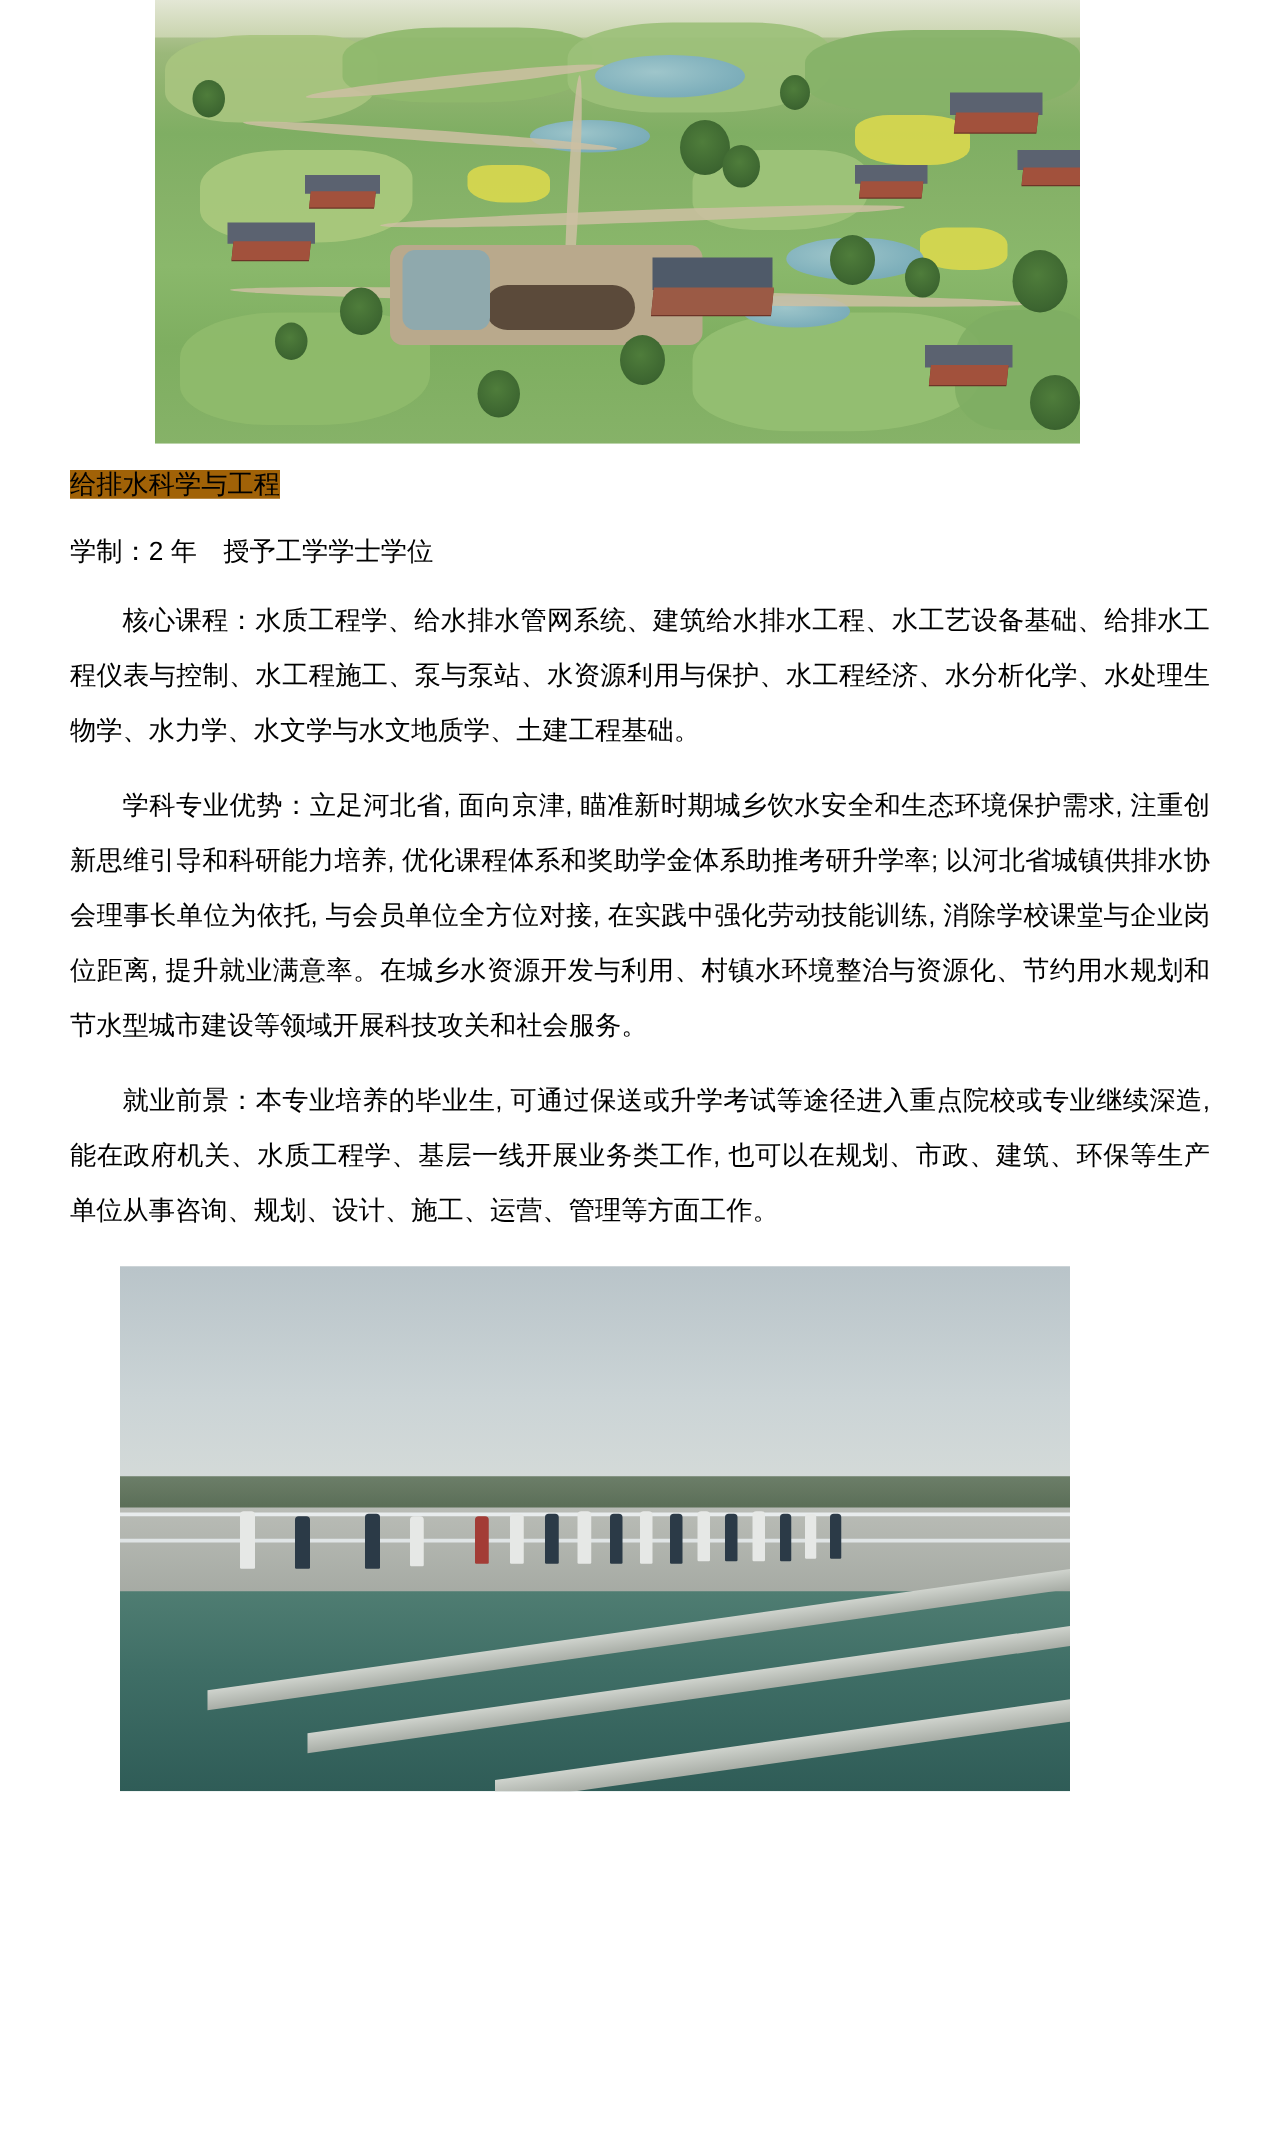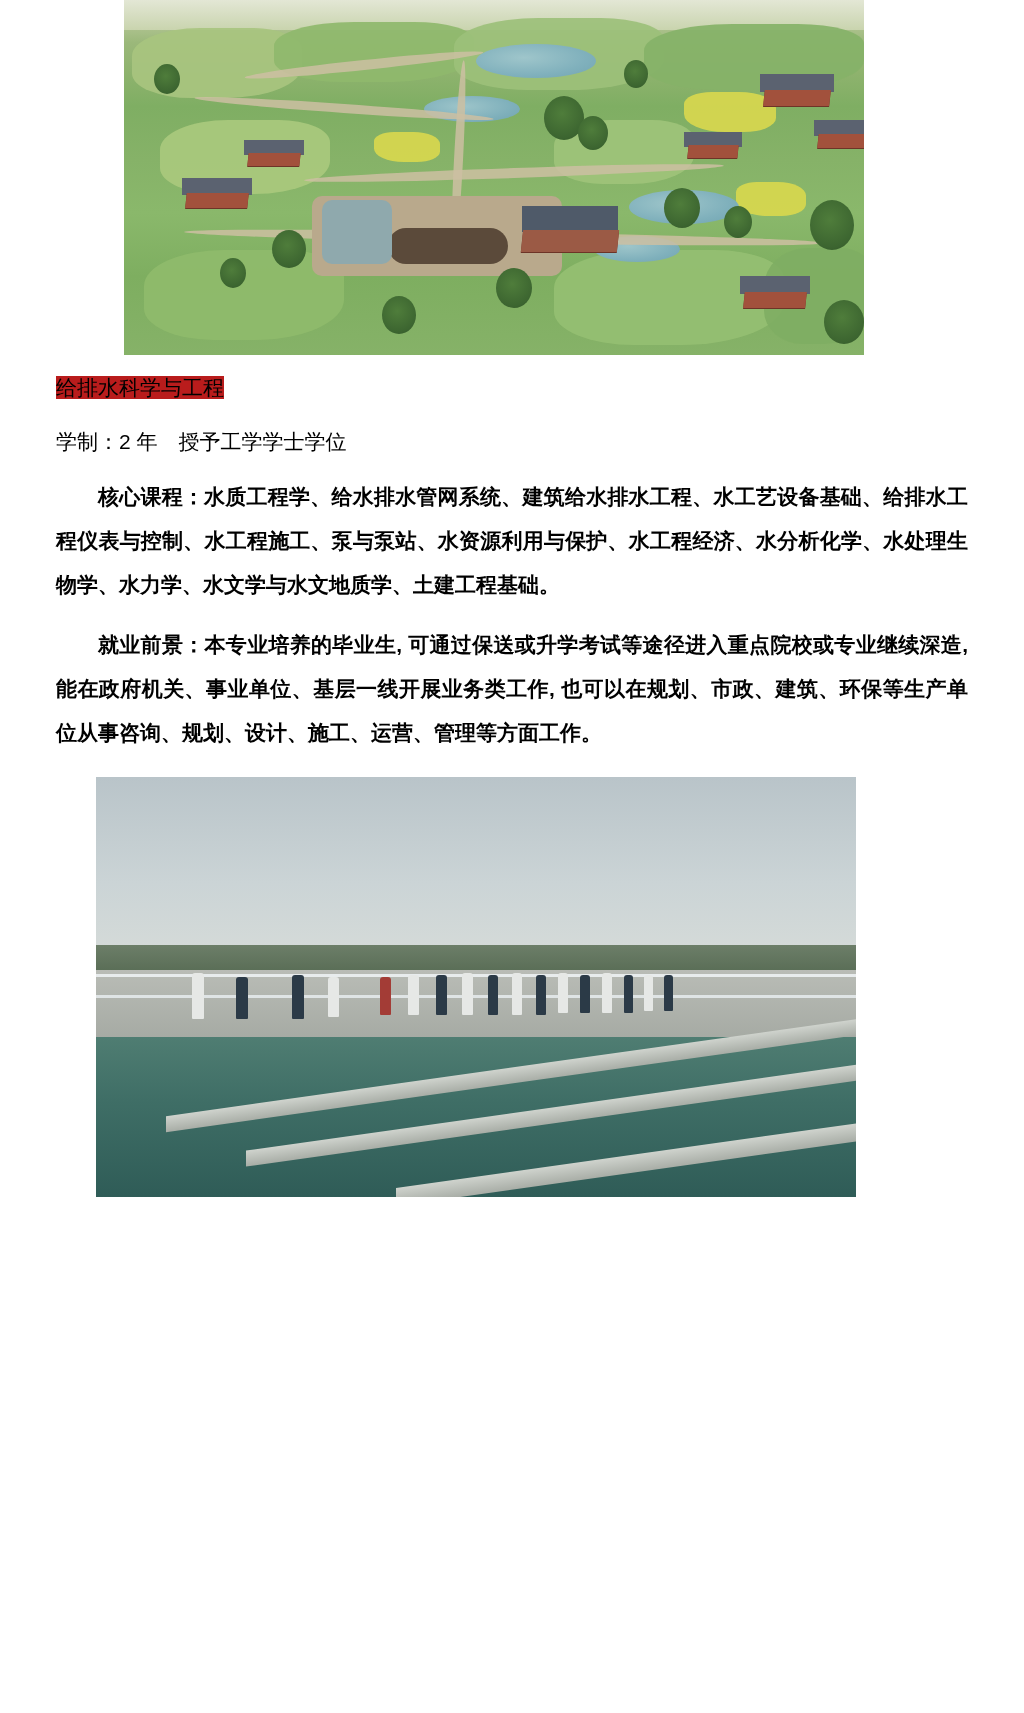--- a/index.html
+++ b/index.html
@@ -134,35 +134,34 @@
   }
   .plant .ph-person.light { background: #e6e8e6; }
   .plant .ph-person.red { background: #a33c36; }
 
   
   .title-line {
     margin: 16px 0 0 56px;
   }
   .title {
     display: inline;
-    background: #b91c1c;
+    background: #a16207;
     font-size: 21px;
     line-height: 34px;
     color: #000;
     font-weight: 400;
     font-family: "Liberation Sans", "DejaVu Sans", sans-serif;
   }
   p.body {
     margin: 16px 56px 0 56px;
     font-size: 21px;
     line-height: 44px;
     text-align: justify;
     text-justify: inter-ideograph;
     color: #000;
-    font-weight: bold;
   }
   p.body.indent { text-indent: 2em; }
   p.meta {
     margin: 20px 56px 0 56px;
     font-size: 21px;
     line-height: 34px;
     text-indent: 0;
   }
   .spacer-bottom { height: 24px; }
 </style>
@@ -234,21 +233,22 @@
     </div>
   </div>
 
   <div class="title-line">
     <span class="title">给排水科学与工程</span>
   </div>
 
   <p class="meta">学制：2 年　授予工学学士学位</p>
 
   <p class="body indent">核心课程：水质工程学、给水排水管网系统、建筑给水排水工程、水工艺设备基础、给排水工程仪表与控制、水工程施工、泵与泵站、水资源利用与保护、水工程经济、水分析化学、水处理生物学、水力学、水文学与水文地质学、土建工程基础。</p>
-  <p class="body indent">就业前景：本专业培养的毕业生, 可通过保送或升学考试等途径进入重点院校或专业继续深造, 能在政府机关、事业单位、基层一线开展业务类工作, 也可以在规划、市政、建筑、环保等生产单位从事咨询、规划、设计、施工、运营、管理等方面工作。</p>
+  <p class="body indent">学科专业优势：立足河北省, 面向京津, 瞄准新时期城乡饮水安全和生态环境保护需求, 注重创新思维引导和科研能力培养, 优化课程体系和奖助学金体系助推考研升学率; 以河北省城镇供排水协会理事长单位为依托, 与会员单位全方位对接, 在实践中强化劳动技能训练, 消除学校课堂与企业岗位距离, 提升就业满意率。在城乡水资源开发与利用、村镇水环境整治与资源化、节约用水规划和节水型城市建设等领域开展科技攻关和社会服务。</p>
+  <p class="body indent">就业前景：本专业培养的毕业生, 可通过保送或升学考试等途径进入重点院校或专业继续深造, 能在政府机关、水质工程学、基层一线开展业务类工作, 也可以在规划、市政、建筑、环保等生产单位从事咨询、规划、设计、施工、运营、管理等方面工作。</p>
 
   <div class="figure-bottom">
     <div class="plant">
       <div class="ph-sky"></div>
       <div class="ph-trees"></div>
       <div class="ph-walk"></div>
       <div class="ph-rail"></div>
       <div class="ph-rail2"></div>
       <div class="ph-basin"></div>
 

